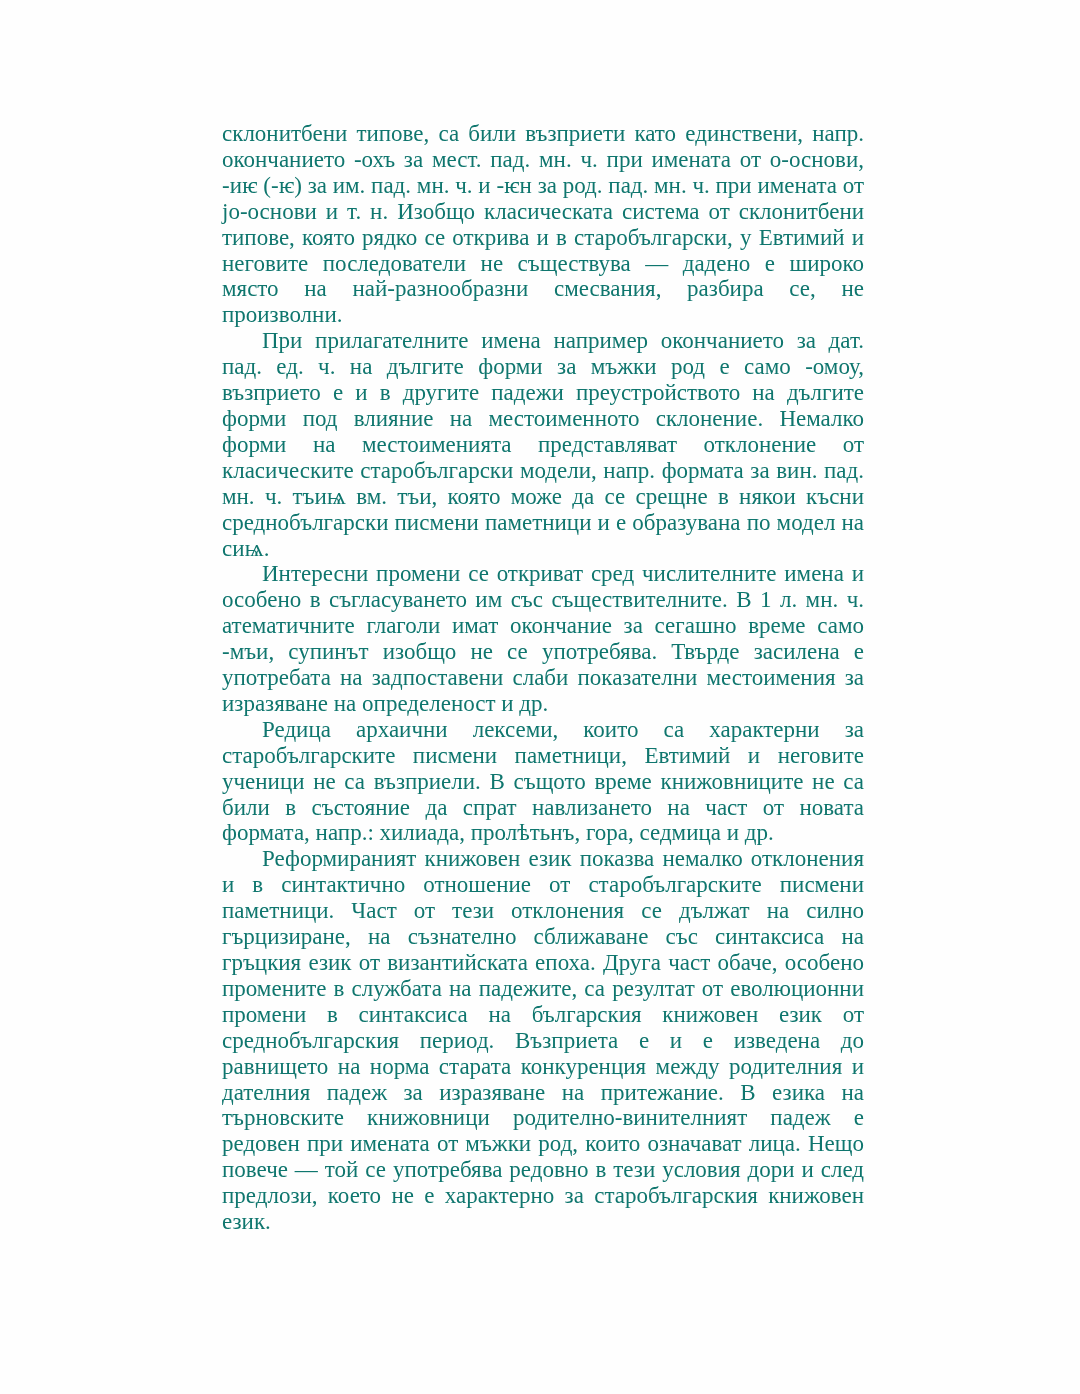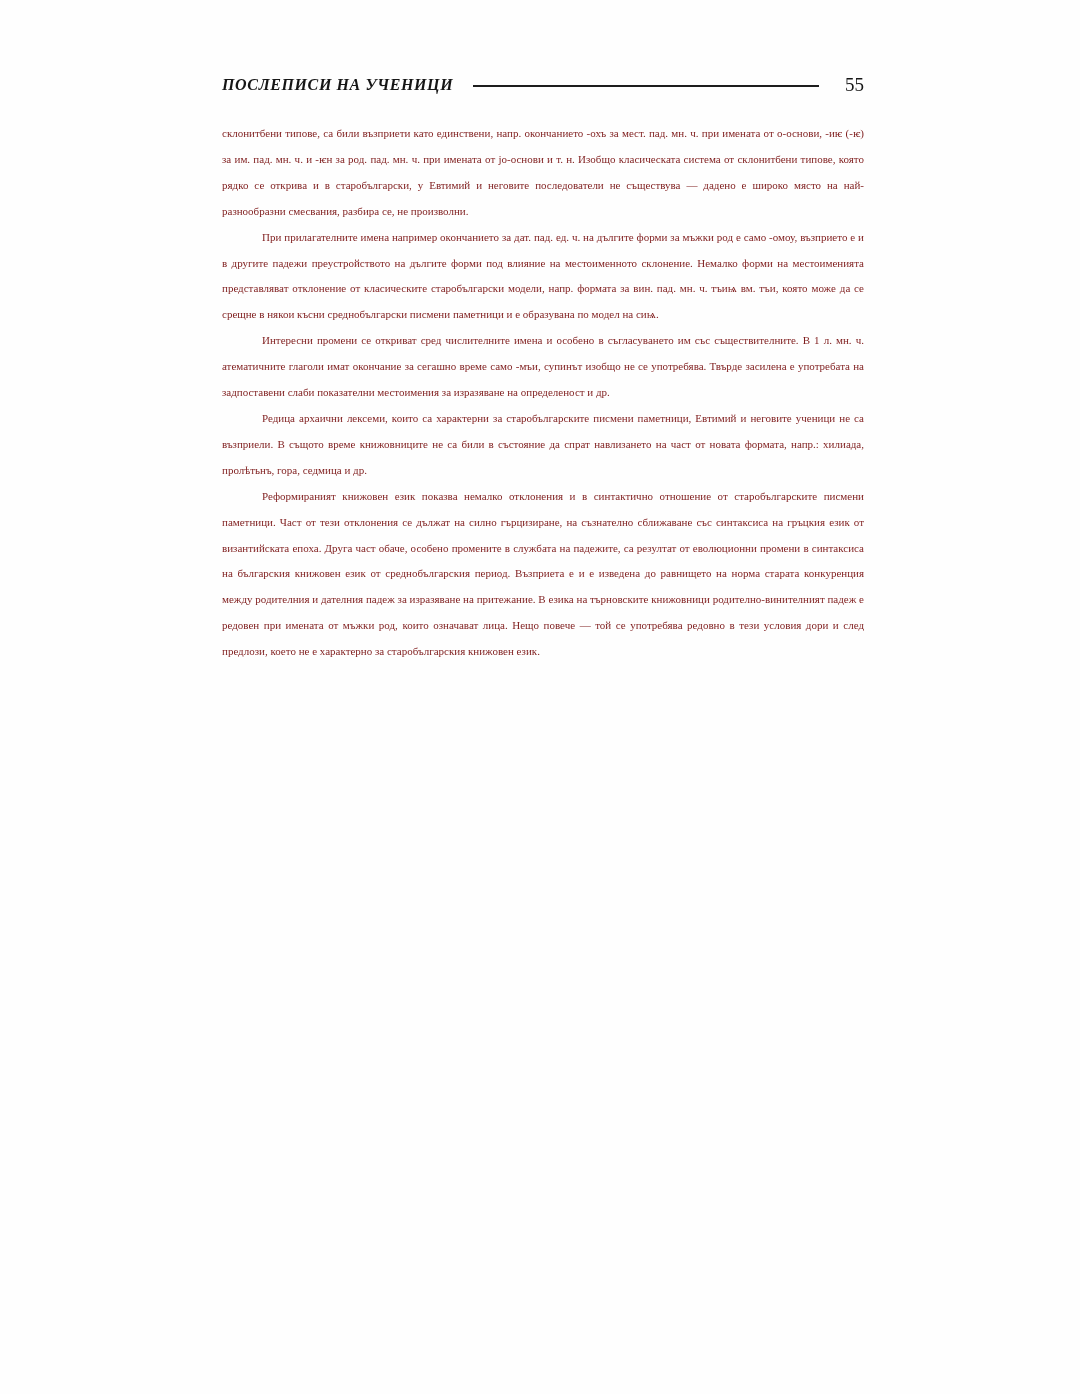--- a/index.html
+++ b/index.html
@@ -41,43 +41,38 @@
   }
   .head-page {
     font-size: 19px;
     color: #161616;
   }
   .body-text {
     position: absolute;
     left: 222px;
     top: 121px;
     width: 642px;
-    font-size: 11px;
+    font-size: 23px;
     line-height: 25.9px;
     text-align: justify;
-    color: #7f1d1d;
+    color: #0f766e;
   }
   .body-text p {
     margin: 0;
     text-indent: 40px;
   }
   .body-text p.continued {
     text-indent: 0;
   }
 </style>
 </head>
 <body>
 
 <div class="scan-page">
 
-  <header class="running-head">
-    <span class="head-title">ПОСЛЕПИСИ НА УЧЕНИЦИ</span>
-    <span class="head-rule"></span>
-    <span class="head-page">55</span>
-  </header>
 
   <main class="body-text">
     <p class="continued">склонитбени типове, са били възприети като единствени, напр. окончанието -охъ за мест. пад. мн. ч. при имената от о-основи, -иѥ (-ѥ) за им. пад. мн. ч. и -ѥн за род. пад. мн. ч. при имената от jo-основи и т. н. Изобщо класическата система от склонитбени типове, която рядко се открива и в старобългарски, у Евтимий и неговите последователи не съществува — дадено е широко място на най-разнообразни смесвания, разбира се, не произволни.</p>
     <p>При прилагателните имена например окончанието за дат. пад. ед. ч. на дългите форми за мъжки род е само -омоу, възприето е и в другите падежи преустройството на дългите форми под влияние на местоименното склонение. Немалко форми на местоименията представляват отклонение от класическите старобългарски модели, напр. формата за вин. пад. мн. ч. тъиѩ вм. тъи, която може да се срещне в някои късни среднобългарски писмени паметници и е образувана по модел на сиѩ.</p>
     <p>Интересни промени се откриват сред числителните имена и особено в съгласуването им със съществителните. В 1 л. мн. ч. атематичните глаголи имат окончание за сегашно време само -мъи, супинът изобщо не се употребява. Твърде засилена е употребата на задпоставени слаби показателни местоимения за изразяване на определеност и др.</p>
     <p>Редица архаични лексеми, които са характерни за старобългарските писмени паметници, Евтимий и неговите ученици не са възприели. В същото време книжовниците не са били в състояние да спрат навлизането на част от новата формата, напр.: хилиада, пролѣтьнъ, гора, седмица и др.</p>
     <p>Реформираният книжовен език показва немалко отклонения и в синтактично отношение от старобългарските писмени паметници. Част от тези отклонения се дължат на силно гърцизиране, на съзнателно сближаване със синтаксиса на гръцкия език от византийската епоха. Друга част обаче, особено промените в службата на падежите, са резултат от еволюционни промени в синтаксиса на българския книжовен език от среднобългарския период. Възприета е и е изведена до равнището на норма старата конкуренция между родителния и дателния падеж за изразяване на притежание. В езика на търновските книжовници родително-винителният падеж е редовен при имената от мъжки род, които означават лица. Нещо повече — той се употребява редовно в тези условия дори и след предлози, което не е характерно за старобългарския книжовен език.</p>
   </main>
 
 </div>

